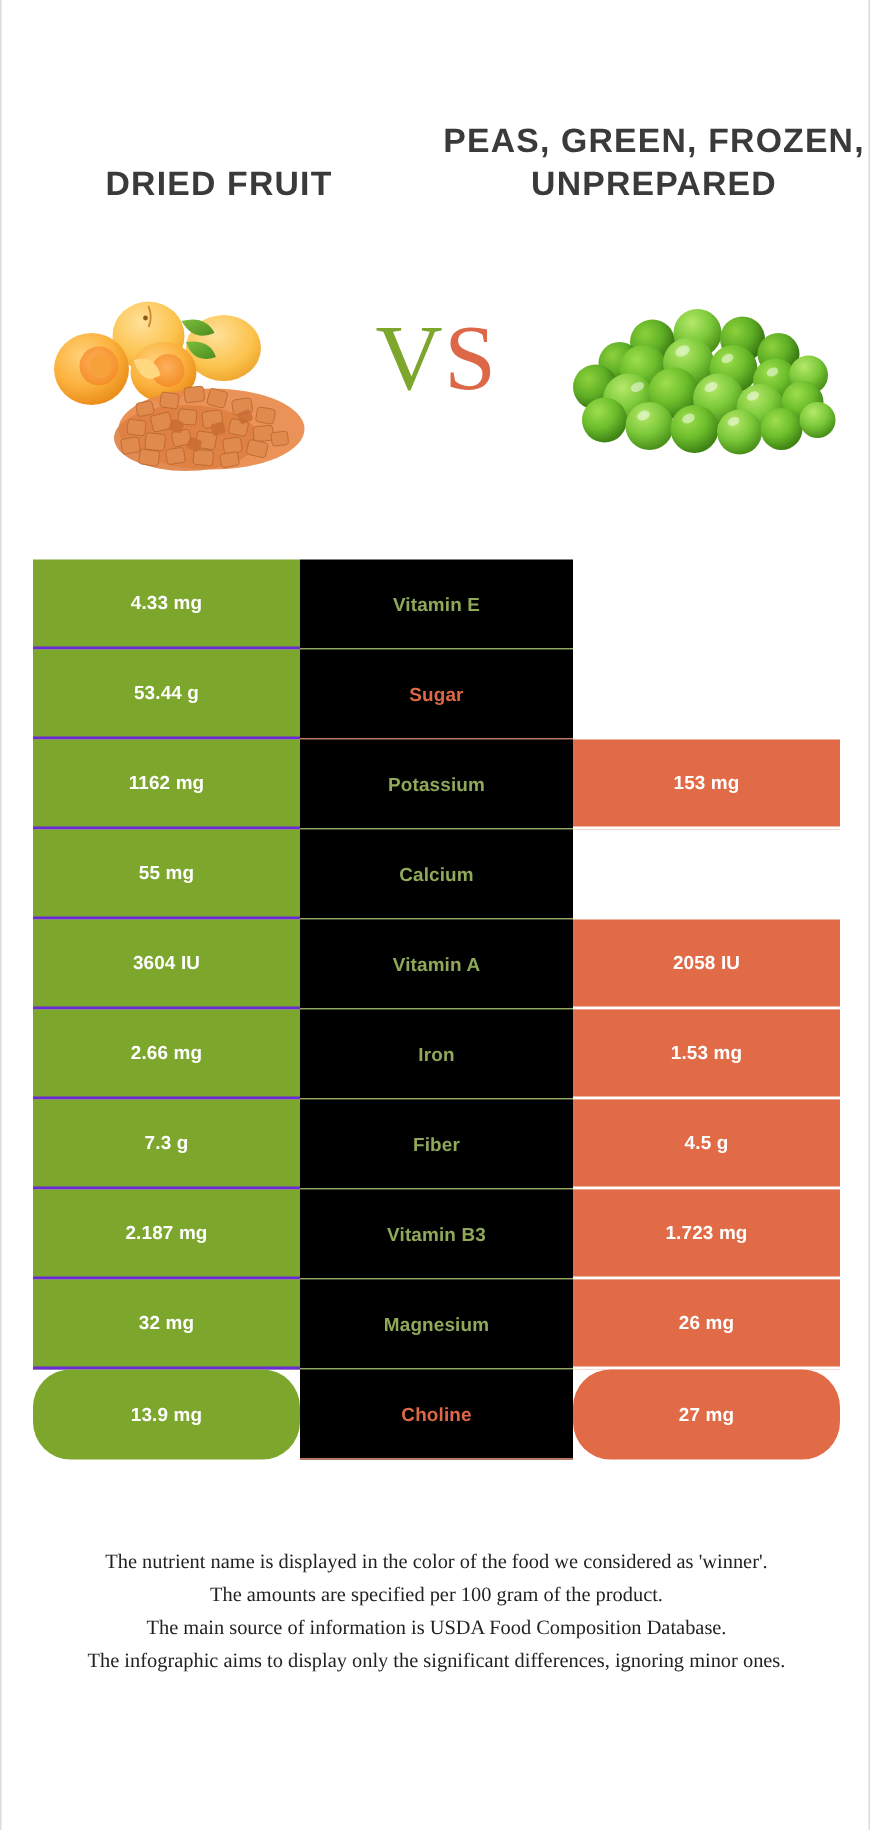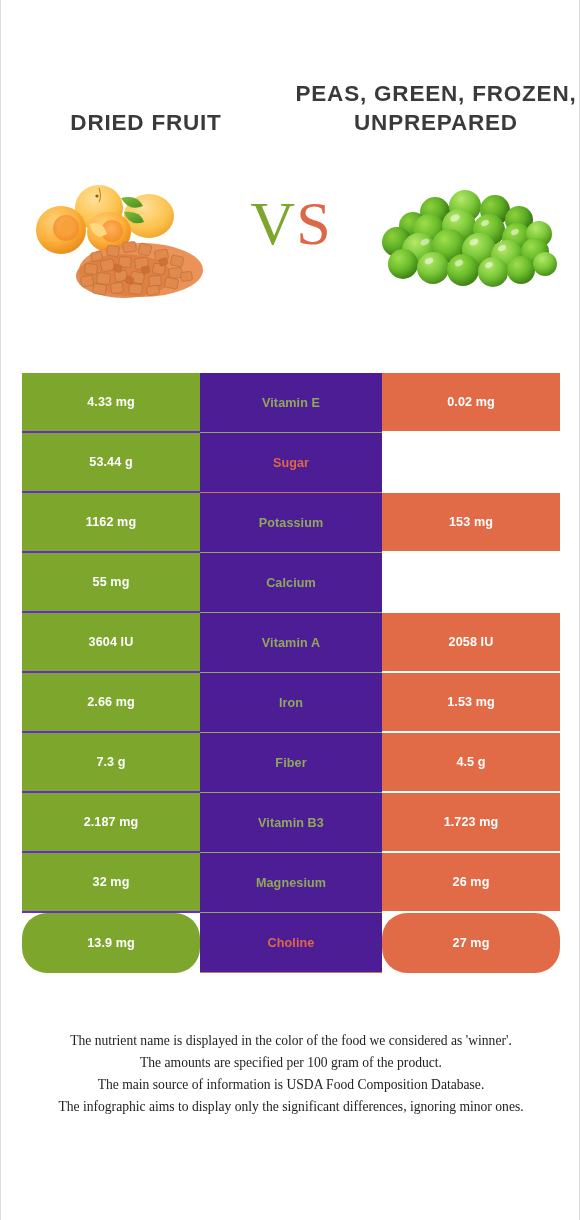--- a/index.html
+++ b/index.html
@@ -42,21 +42,21 @@
     letter-spacing: 0.8px;
     color: #3a3a3a;
     text-align: center;
     line-height: 1.32;
     text-transform: uppercase;
   }
 
   
   .hero {
     position: absolute;
-    top: 152px; left: 0;
+    top: 168px; left: 0;
     width: 508px;
     height: 175px;
   }
   .hero-img {
     position: absolute;
     top: 28px;
   }
   .hero-img.left  { left: 28px;  width: 200px; height: 120px; }
   .hero-img.right { left: 372px; width: 190px; height: 115px; }
   .vs {
@@ -96,21 +96,21 @@
     letter-spacing: 0.1px;
   }
   .cell.left {
     width: 178px;
     background: #7CA62C;
     color: #ffffff;
     border-bottom: 2px solid #6d28d9;
   }
   .cell.mid {
     width: 182px;
-    background: #4c1d95;
+    background: #000000;
     font-size: 12.6px;
     font-weight: 700;
   }
   .cell.mid.win-green  { color: #8FA85A; border-bottom: 1px solid #8FA85A; }
   .cell.mid.win-orange { color: #DD6847; border-bottom: 1px solid #C9785E; }
   .cell.right {
     width: 178px;
     background: #E26B47;
     color: #ffffff;
     border-bottom: 2px solid #ffffff;
@@ -286,21 +286,20 @@
           <ellipse cx="112" cy="43" rx="4.2" ry="2.8" transform="rotate(-25 112 43)"></ellipse>
         </g>
       </g>
     </svg>
   </div>
 
   <div class="table">
       <div class="row">
         <div class="cell left">4.33 mg</div>
         <div class="cell mid win-green">Vitamin E</div>
-        <div class="cell right">0.02 mg</div>
       </div>
       <div class="row">
         <div class="cell left">53.44 g</div>
         <div class="cell mid win-orange">Sugar</div>
       </div>
       <div class="row">
         <div class="cell left">1162 mg</div>
         <div class="cell mid win-green">Potassium</div>
         <div class="cell right">153 mg</div>
       </div>

